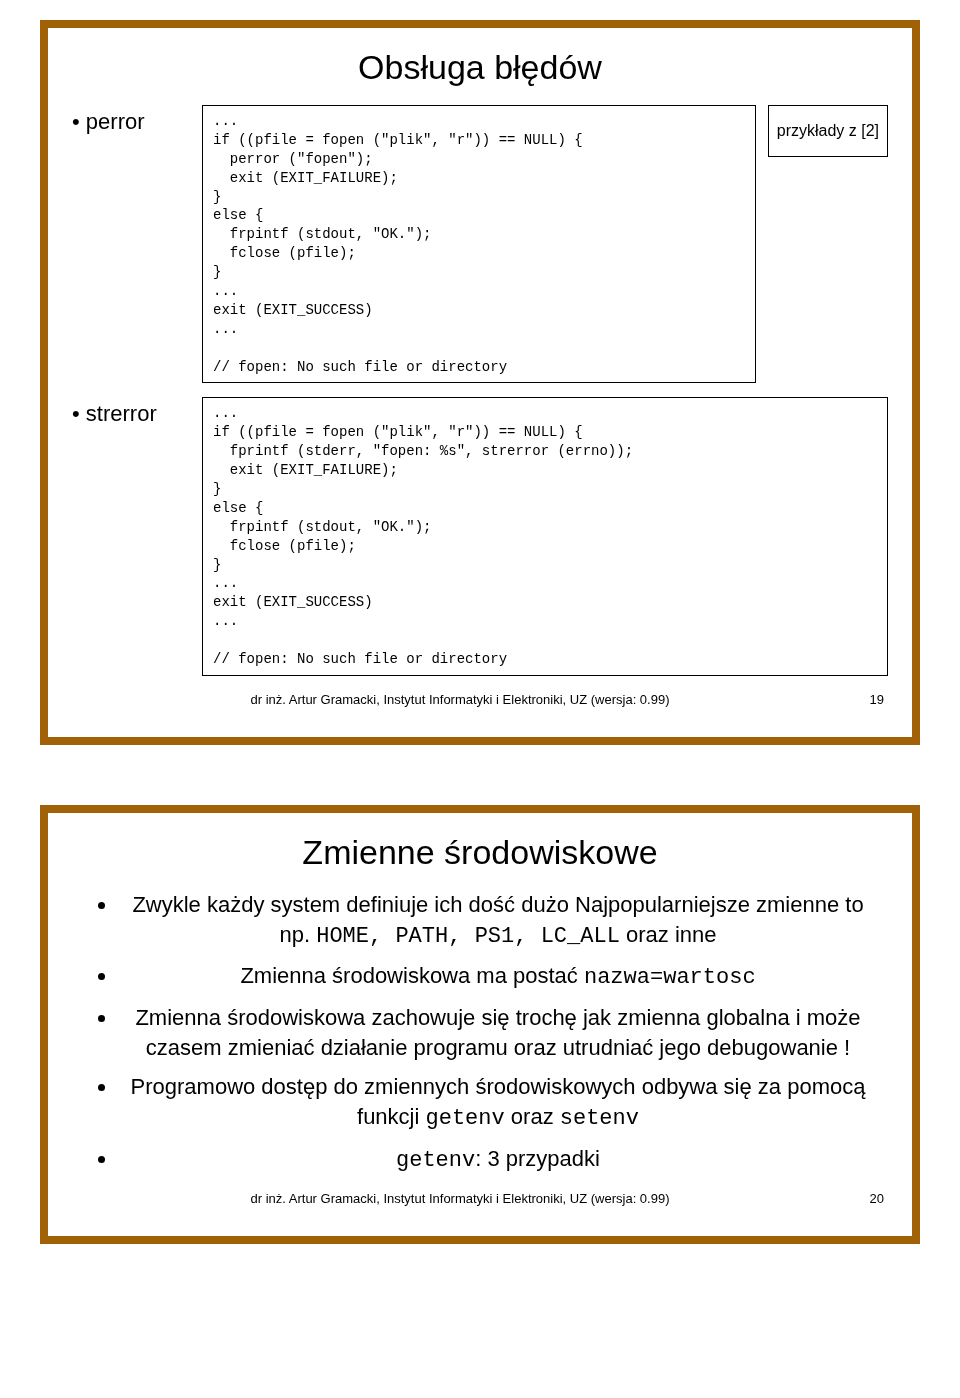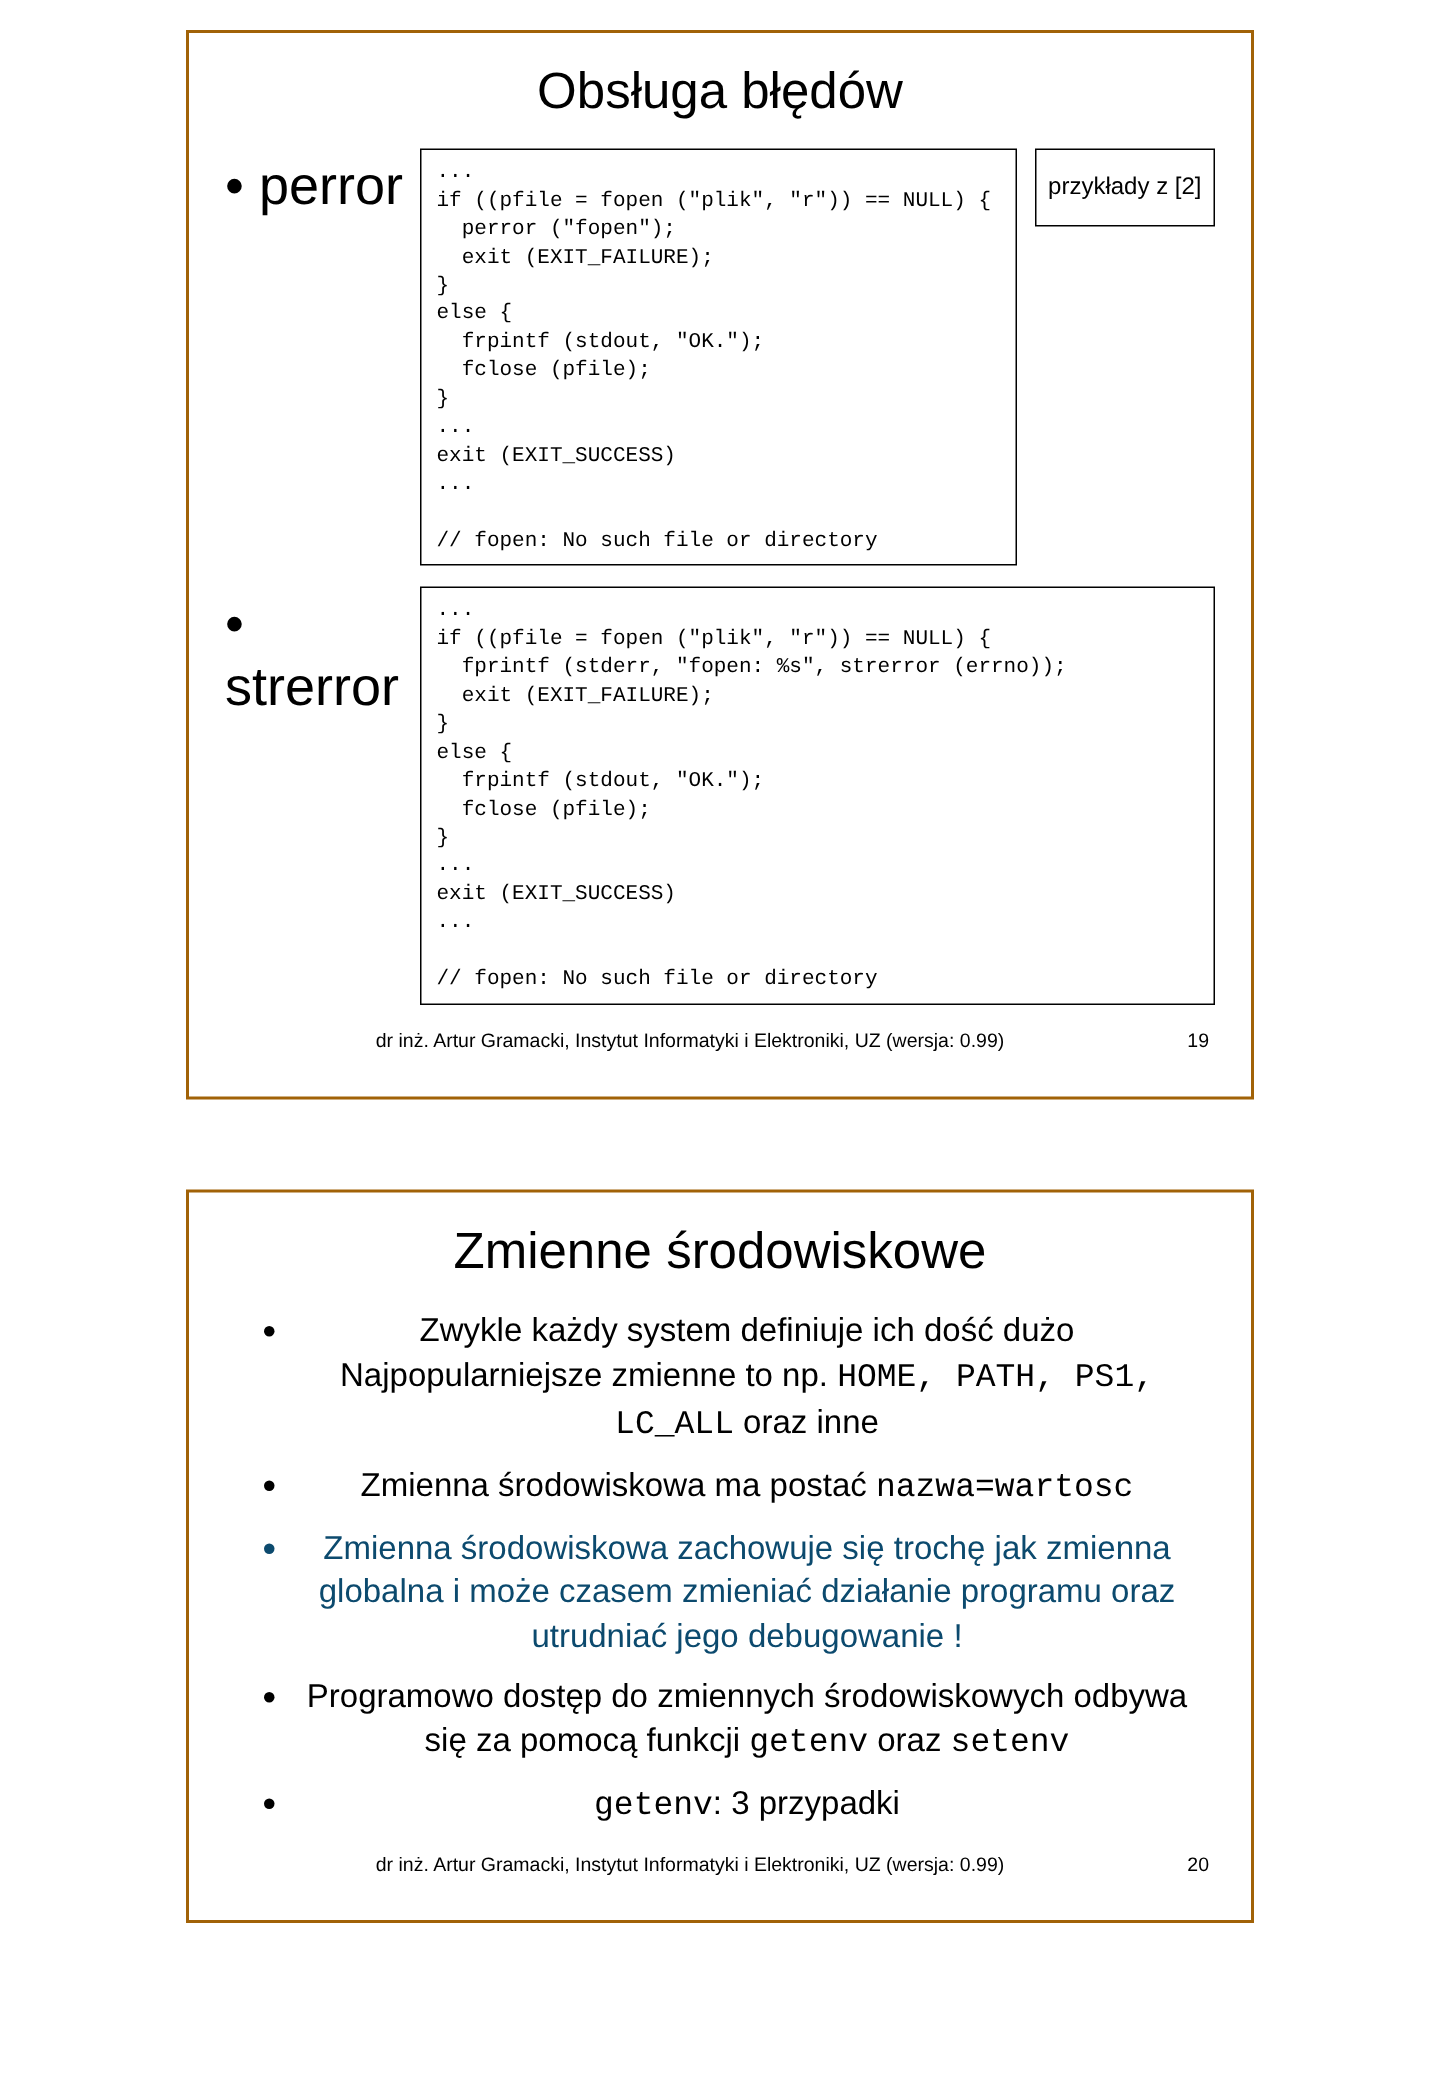--- a/index.html
+++ b/index.html
@@ -5,42 +5,42 @@
   body {
     margin: 0;
     padding: 20px;
     background: #ffffff;
     font-family: Arial, Helvetica, sans-serif;
     color: #000;
     width: 960px;
     box-sizing: border-box;
   }
   .slide {
-    border: 2px solid #a16207;
-    width: 712px;
+    border: 8px solid #a16207;
+    width: 880px;
     margin: 0 auto 60px auto;
     padding: 12px 24px 30px 24px;
     box-sizing: border-box;
     position: relative;
   }
   .slide-title {
     font-size: 34px;
     text-align: center;
     margin: 8px 0 18px 0;
     font-weight: normal;
   }
   .row {
     display: flex;
     align-items: flex-start;
     margin-bottom: 14px;
   }
   .bullet-col {
     width: 130px;
     flex-shrink: 0;
-    font-size: 36px;
+    font-size: 22px;
     padding-top: 4px;
   }
   .bullet-col .b::before {
     content: "• ";
   }
   .codebox {
     border: 1.5px solid #000;
     padding: 6px 10px;
     font-family: "Courier New", monospace;
     font-size: 14px;
@@ -88,21 +88,21 @@
     margin-top: 8px;
   }
   .body-list ul ul li {
     font-size: 20px;
     margin-bottom: 8px;
   }
   .body-list ul ul li::before{
     content:"– ";
   }
   .mono { font-family: "Courier New", monospace; }
-  .blue { color: #0c4a6e; }
+  .blue { color: #000000; }
 </style>
 </head>
 <body>
 
 <div class="slide">
   <h1 class="slide-title">Obsługa błędów</h1>
 
   <div class="row">
     <div class="bullet-col">
       <span class="b">perror</span>

